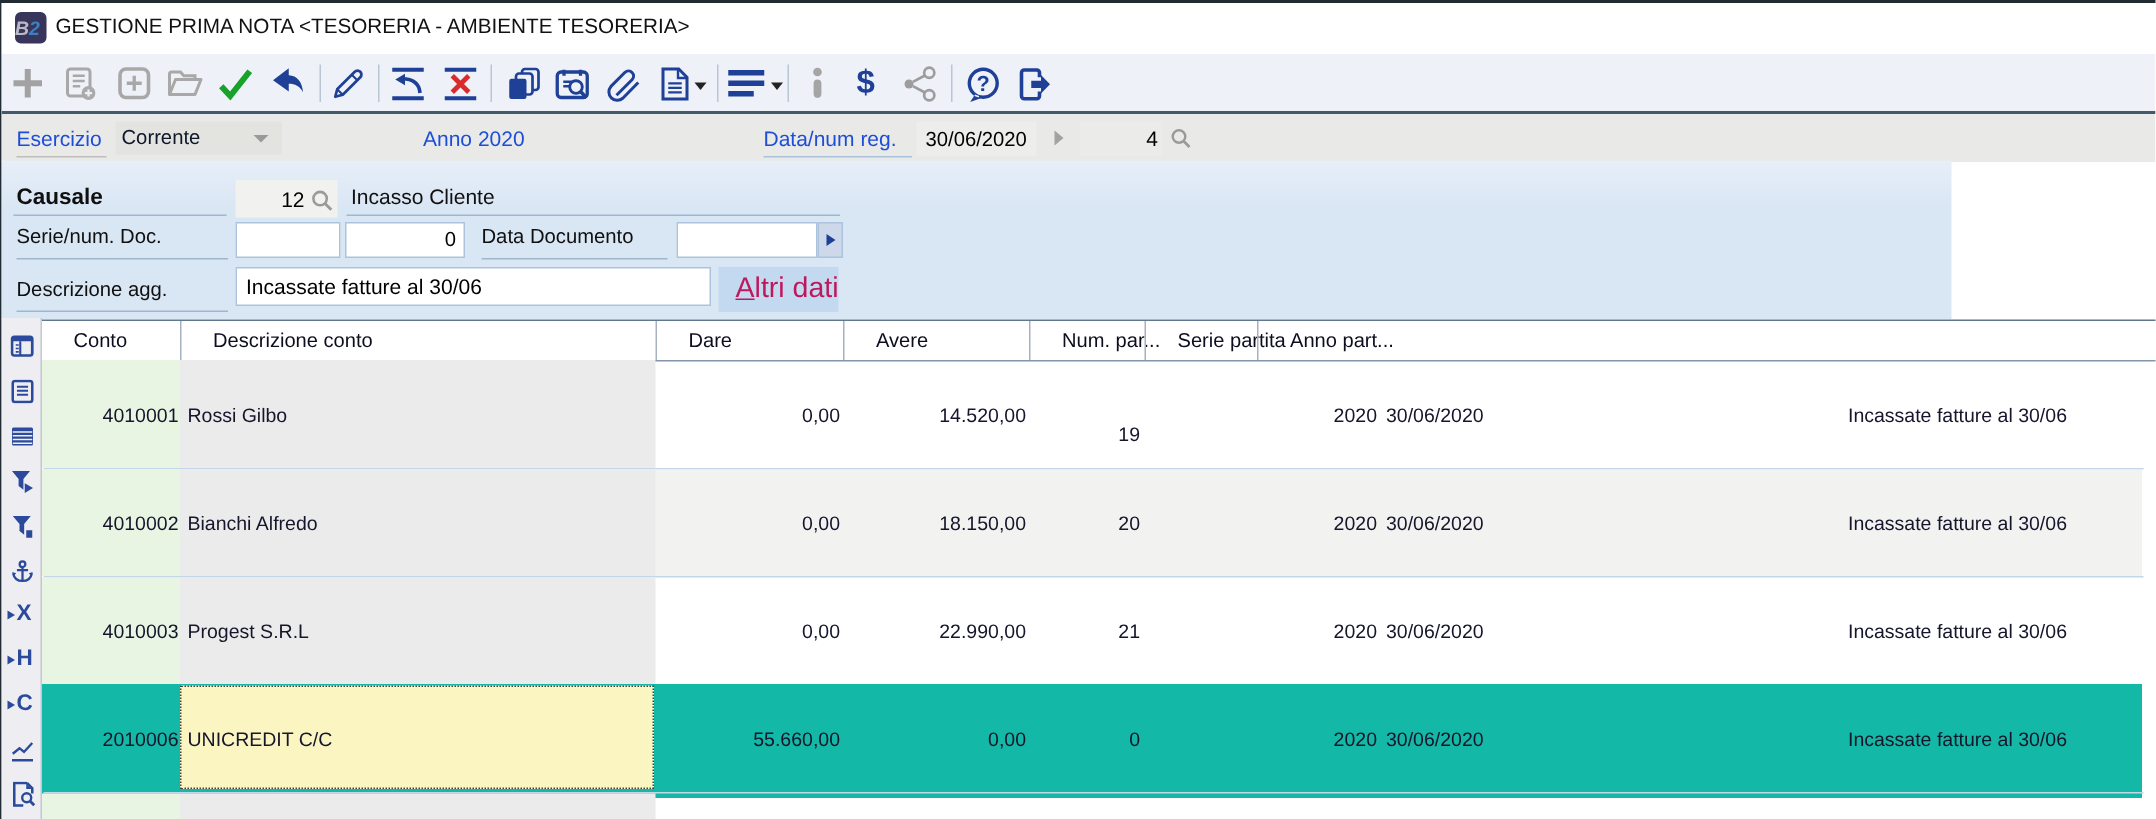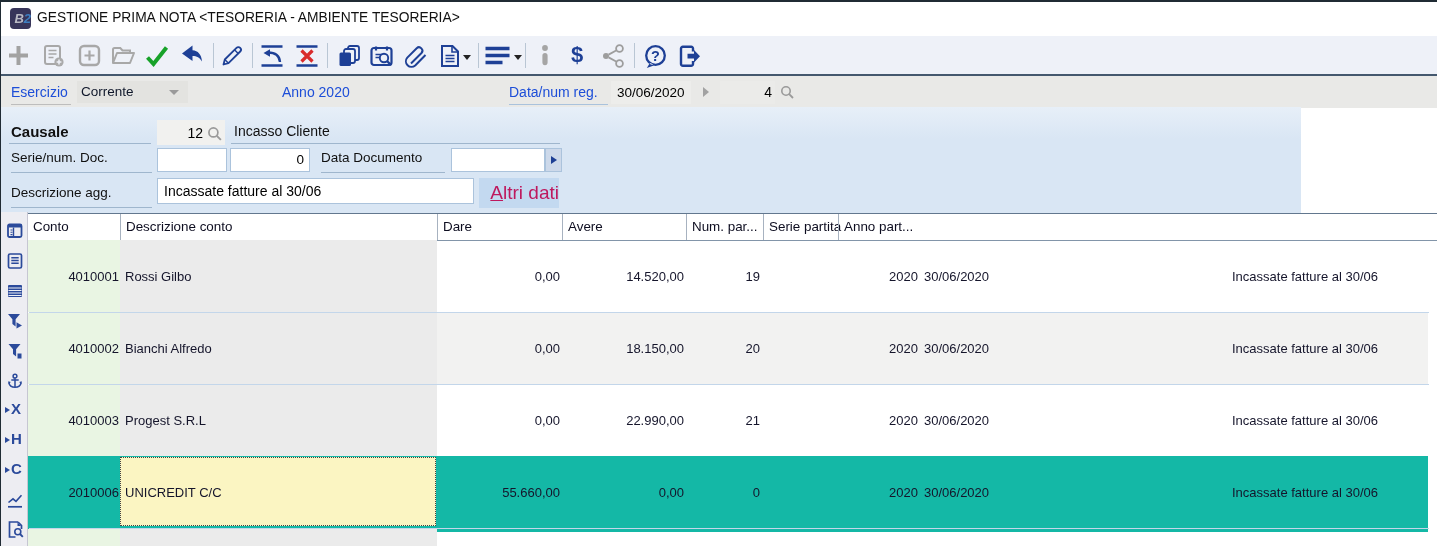--- a/index.html
+++ b/index.html
@@ -1,21 +1,21 @@
 <!DOCTYPE html>
 <html><head>
 <meta charset="utf-8">
 <style>
 *{margin:0;padding:0;box-sizing:border-box}
 html,body{width:1437px;height:546px;overflow:hidden;background:#fff;font-family:"Liberation Sans",sans-serif}
 body{position:relative;border-top:2px solid #202b34;border-left:1px solid #202b34}
 .abs{position:absolute}
 
 #titlebar{left:0;top:0;width:1436px;height:34px;background:#fff}
-#appicon{left:9px;top:6px;width:21px;height:21px;background:#37355a;border-radius:4px;color:#b9bac4;font-size:13px;font-weight:bold;font-style:italic;text-align:right;line-height:21px}
+#appicon{left:9px;top:6px;width:21px;height:21px;background:#37355a;border-radius:4px;color:#b9bac4;font-size:13px;font-weight:bold;font-style:italic;text-align:left;line-height:21px}
 #appicon span{color:#3e7fc1}
 #titletext{left:36px;top:8px;font-size:13.8px;color:#111}
 
 #toolbar{left:0;top:34px;width:1436px;height:40px;background:#eef1f8;border-bottom:2px solid #44586e}
 .tsep{position:absolute;top:41px;width:1px;height:25px;background:#b9c6d4}
 .ticon{position:absolute;top:42px}
 
 #eserrow{left:0;top:74px;width:1436px;height:32px;background:#e9e9e7}
 .glabel{position:absolute;color:#1d4ed8;font-size:14px}
 .gunder{position:absolute;height:1px;background:#bdbdbd}
@@ -28,21 +28,21 @@
 .plabel{position:absolute;color:#101010;font-size:13.5px}
 .punder{position:absolute;height:1px;background:#9fb6cd}
 .pinput{position:absolute;background:#fff;border:1px solid #abc3dc;font-size:13.5px;color:#000}
 #fld12{left:156px;top:13px;width:68px;height:25px;background:#f1f1ef;border:none;text-align:right;line-height:26px;padding-right:22px;font-size:14px}
 #btn-altri{left:478px;top:71px;width:80px;height:30px;background:#c3d9f0;font-size:19px;color:#be185d;text-align:right;line-height:30px}
 #btn-cal{left:544px;top:41px;width:17px;height:24px;background:#cdd9ea;border:1px solid #abc3dc}
 
 #sidebar{left:0;top:210px;width:27px;height:336px;background:#ededf2;border-right:1px solid #c6c6d2}
 .sicon{position:absolute;left:6px}
 #ghead{left:27px;top:211px;width:1410px;height:28px;background:#fff;border-top:1px solid #62778e;border-bottom:1px solid #8295a9}
-.hcell{position:absolute;top:0;height:26px;border-left:1px solid #a7b2c0;font-size:13.4px;color:#0d0d20;line-height:26px;padding-left:5px;white-space:nowrap}
+.hcell{position:absolute;top:0;height:26px;border-left:1px solid #a7b2c0;font-size:13.4px;color:#0d0d20;line-height:26px;padding-left:21px;white-space:nowrap}
 .rowline{position:absolute;left:28px;width:1400px;height:1px;background:#c3d6ea}
 .cell{position:absolute;font-size:13px;color:#15152b;white-space:nowrap}
 .num{text-align:right}
 </style>
 </head>
 <body>
 
 <div class="abs" id="titlebar"></div>
 <div class="abs" id="appicon">B<span>2</span></div>
 <div class="abs" id="titletext">GESTIONE PRIMA NOTA &lt;TESORERIA - AMBIENTE TESORERIA&gt;</div>
@@ -252,21 +252,21 @@
 
 <div id="GRIDROWS">
 
 <div class="abs" style="left:27px;top:238px;width:1400px;height:72px">
   <div class="abs" style="left:0;top:0;width:92px;height:72px;background:#e9f5e3"></div>
   <div class="abs" style="left:92px;top:0;width:317px;height:72px;background:#ebebeb"></div>
   <div class="cell num" style="left:2px;top:29px;width:89px">4010001</div>
   <div class="cell" style="left:97px;top:29px">Rossi Gilbo</div>
   <div class="cell num" style="left:411px;top:29px;width:121px">0,00</div>
   <div class="cell num" style="left:536px;top:29px;width:120px">14.520,00</div>
-  <div class="cell num" style="left:660px;top:29px;width:72px">19</div>
+  <div class="cell num" style="left:660px;top:42px;width:72px">19</div>
   <div class="cell num" style="left:812px;top:29px;width:78px">2020</div>
   <div class="cell" style="left:896px;top:29px">30/06/2020</div>
   <div class="cell" style="left:1204px;top:29px">Incassate fatture al 30/06</div>
 </div>
 <div class="rowline" style="top:310px"></div>
 
 <div class="abs" style="left:27px;top:311px;width:1400px;height:71px;background:#f2f2f1">
   <div class="abs" style="left:0;top:0;width:92px;height:71px;background:#e9f5e3"></div>
   <div class="abs" style="left:92px;top:0;width:317px;height:71px;background:#ebebeb"></div>
   <div class="cell num" style="left:2px;top:28px;width:89px">4010002</div>

